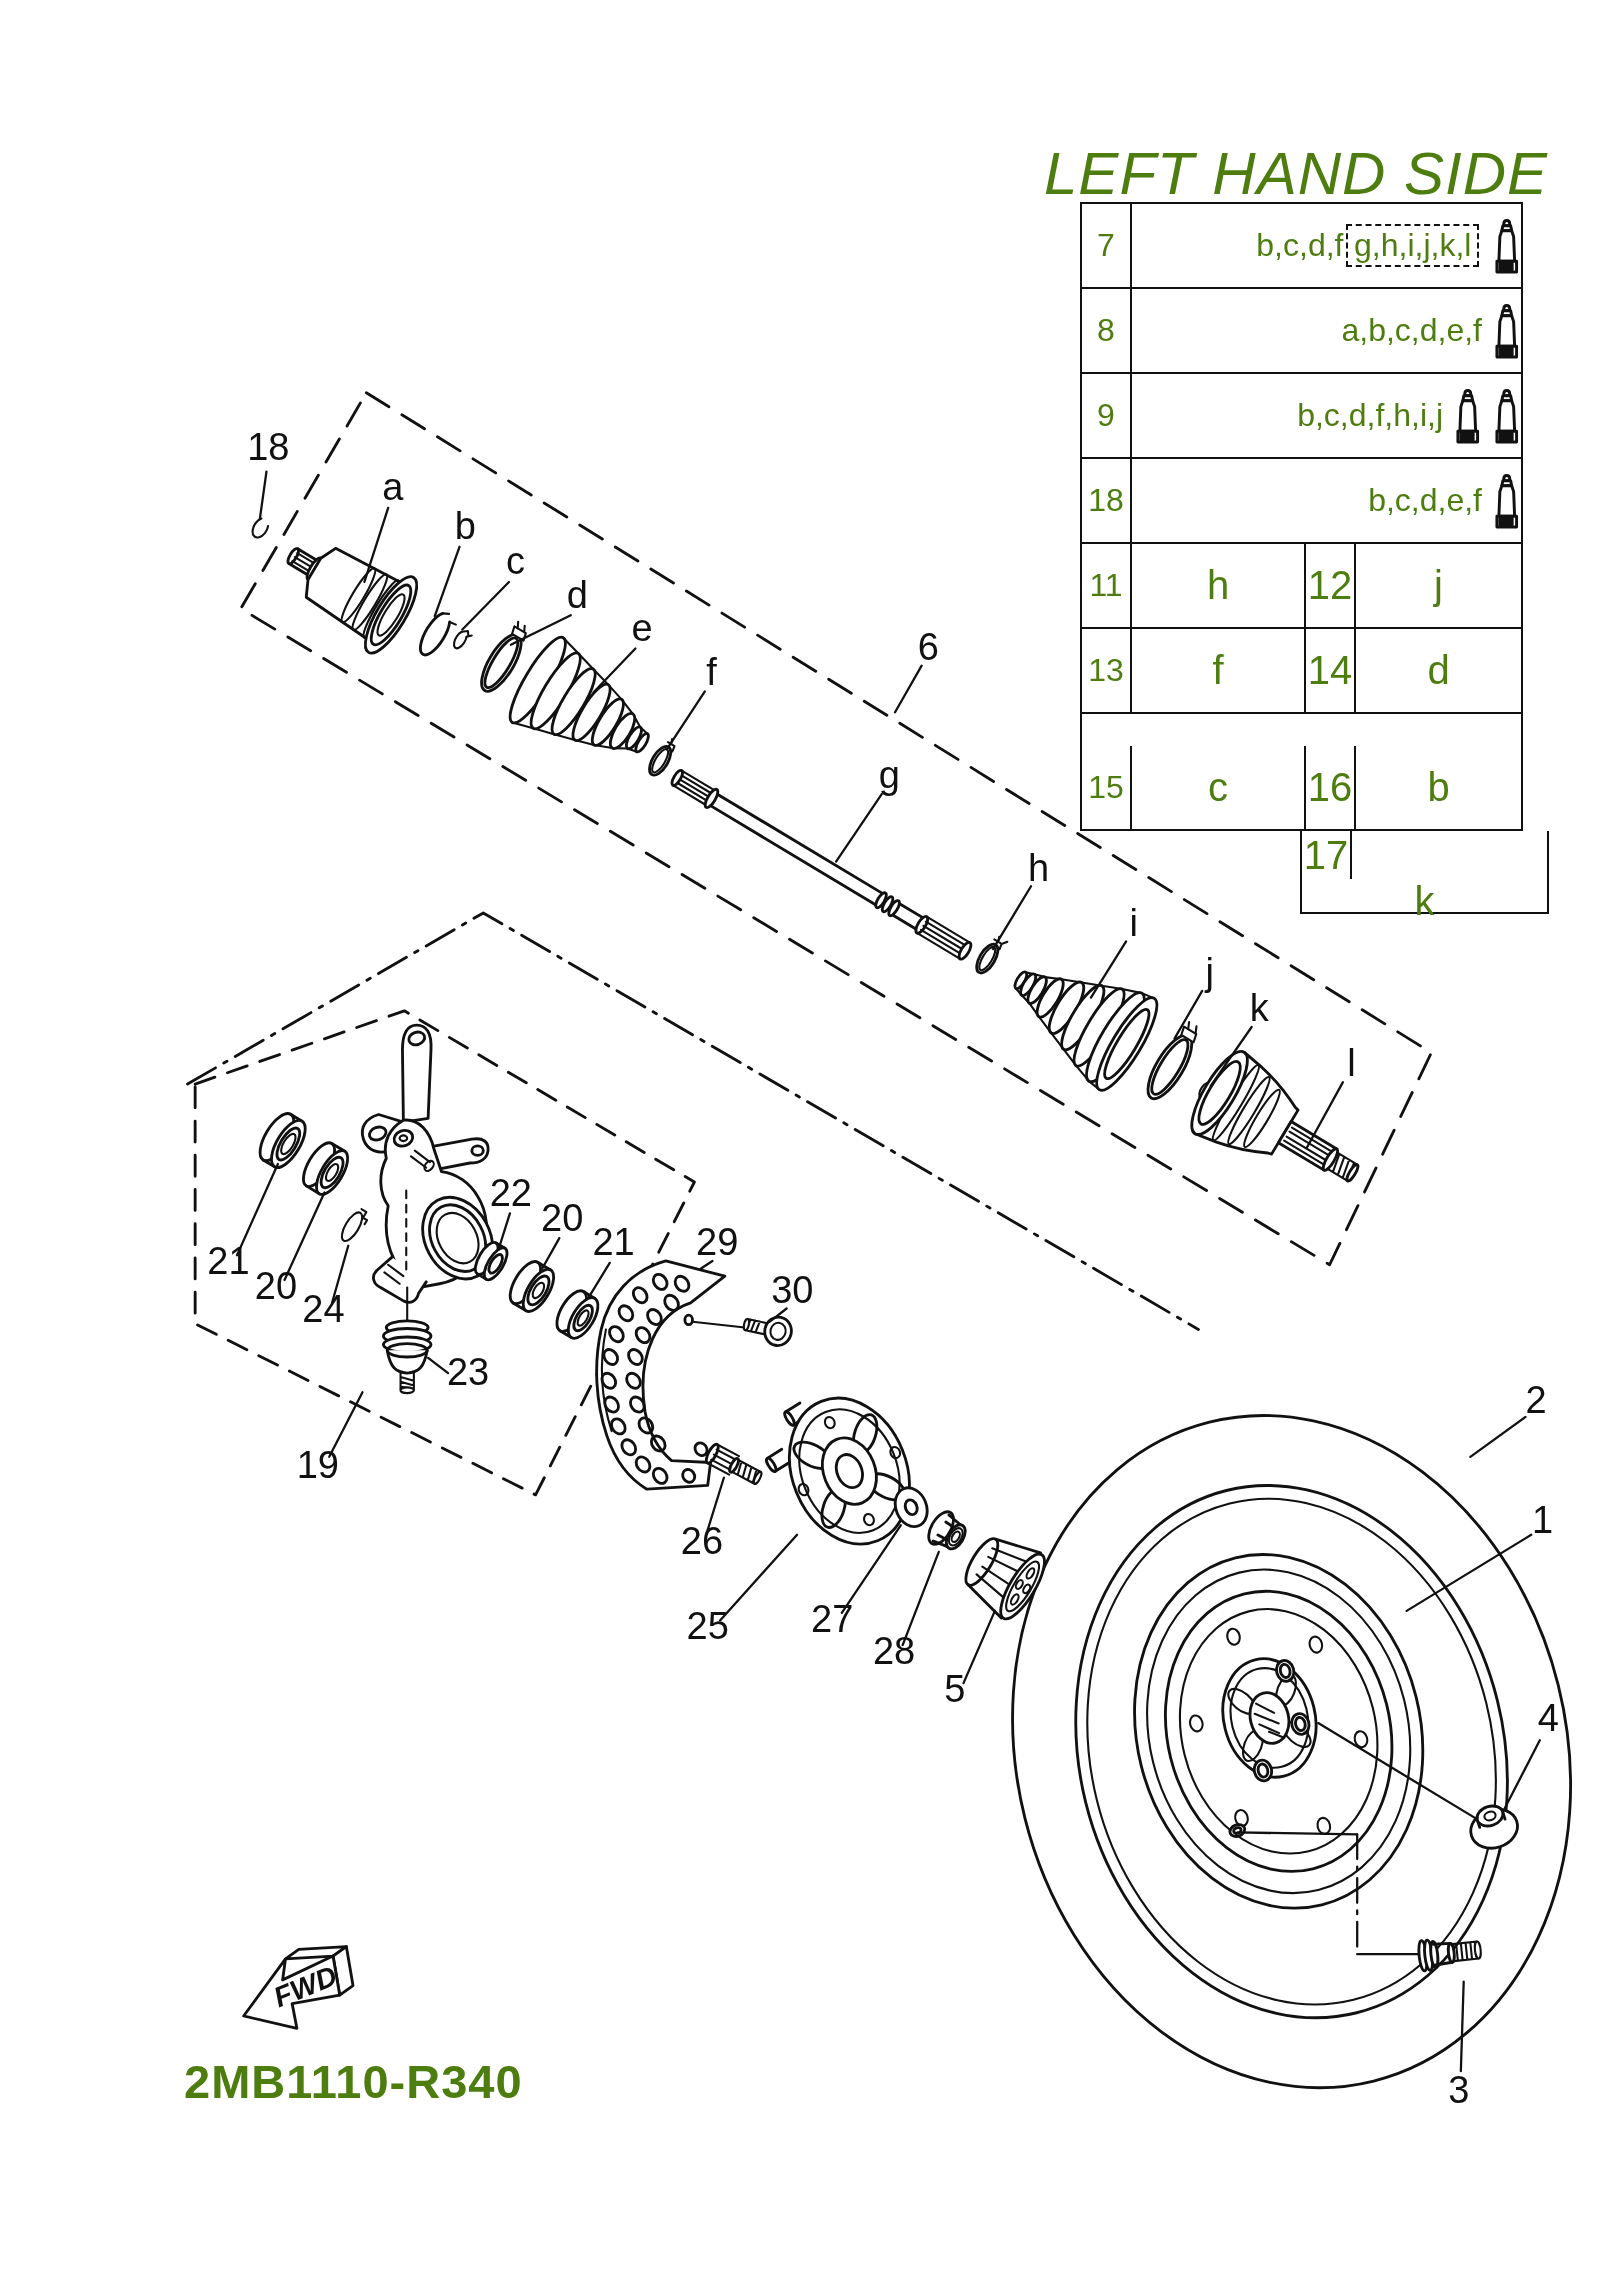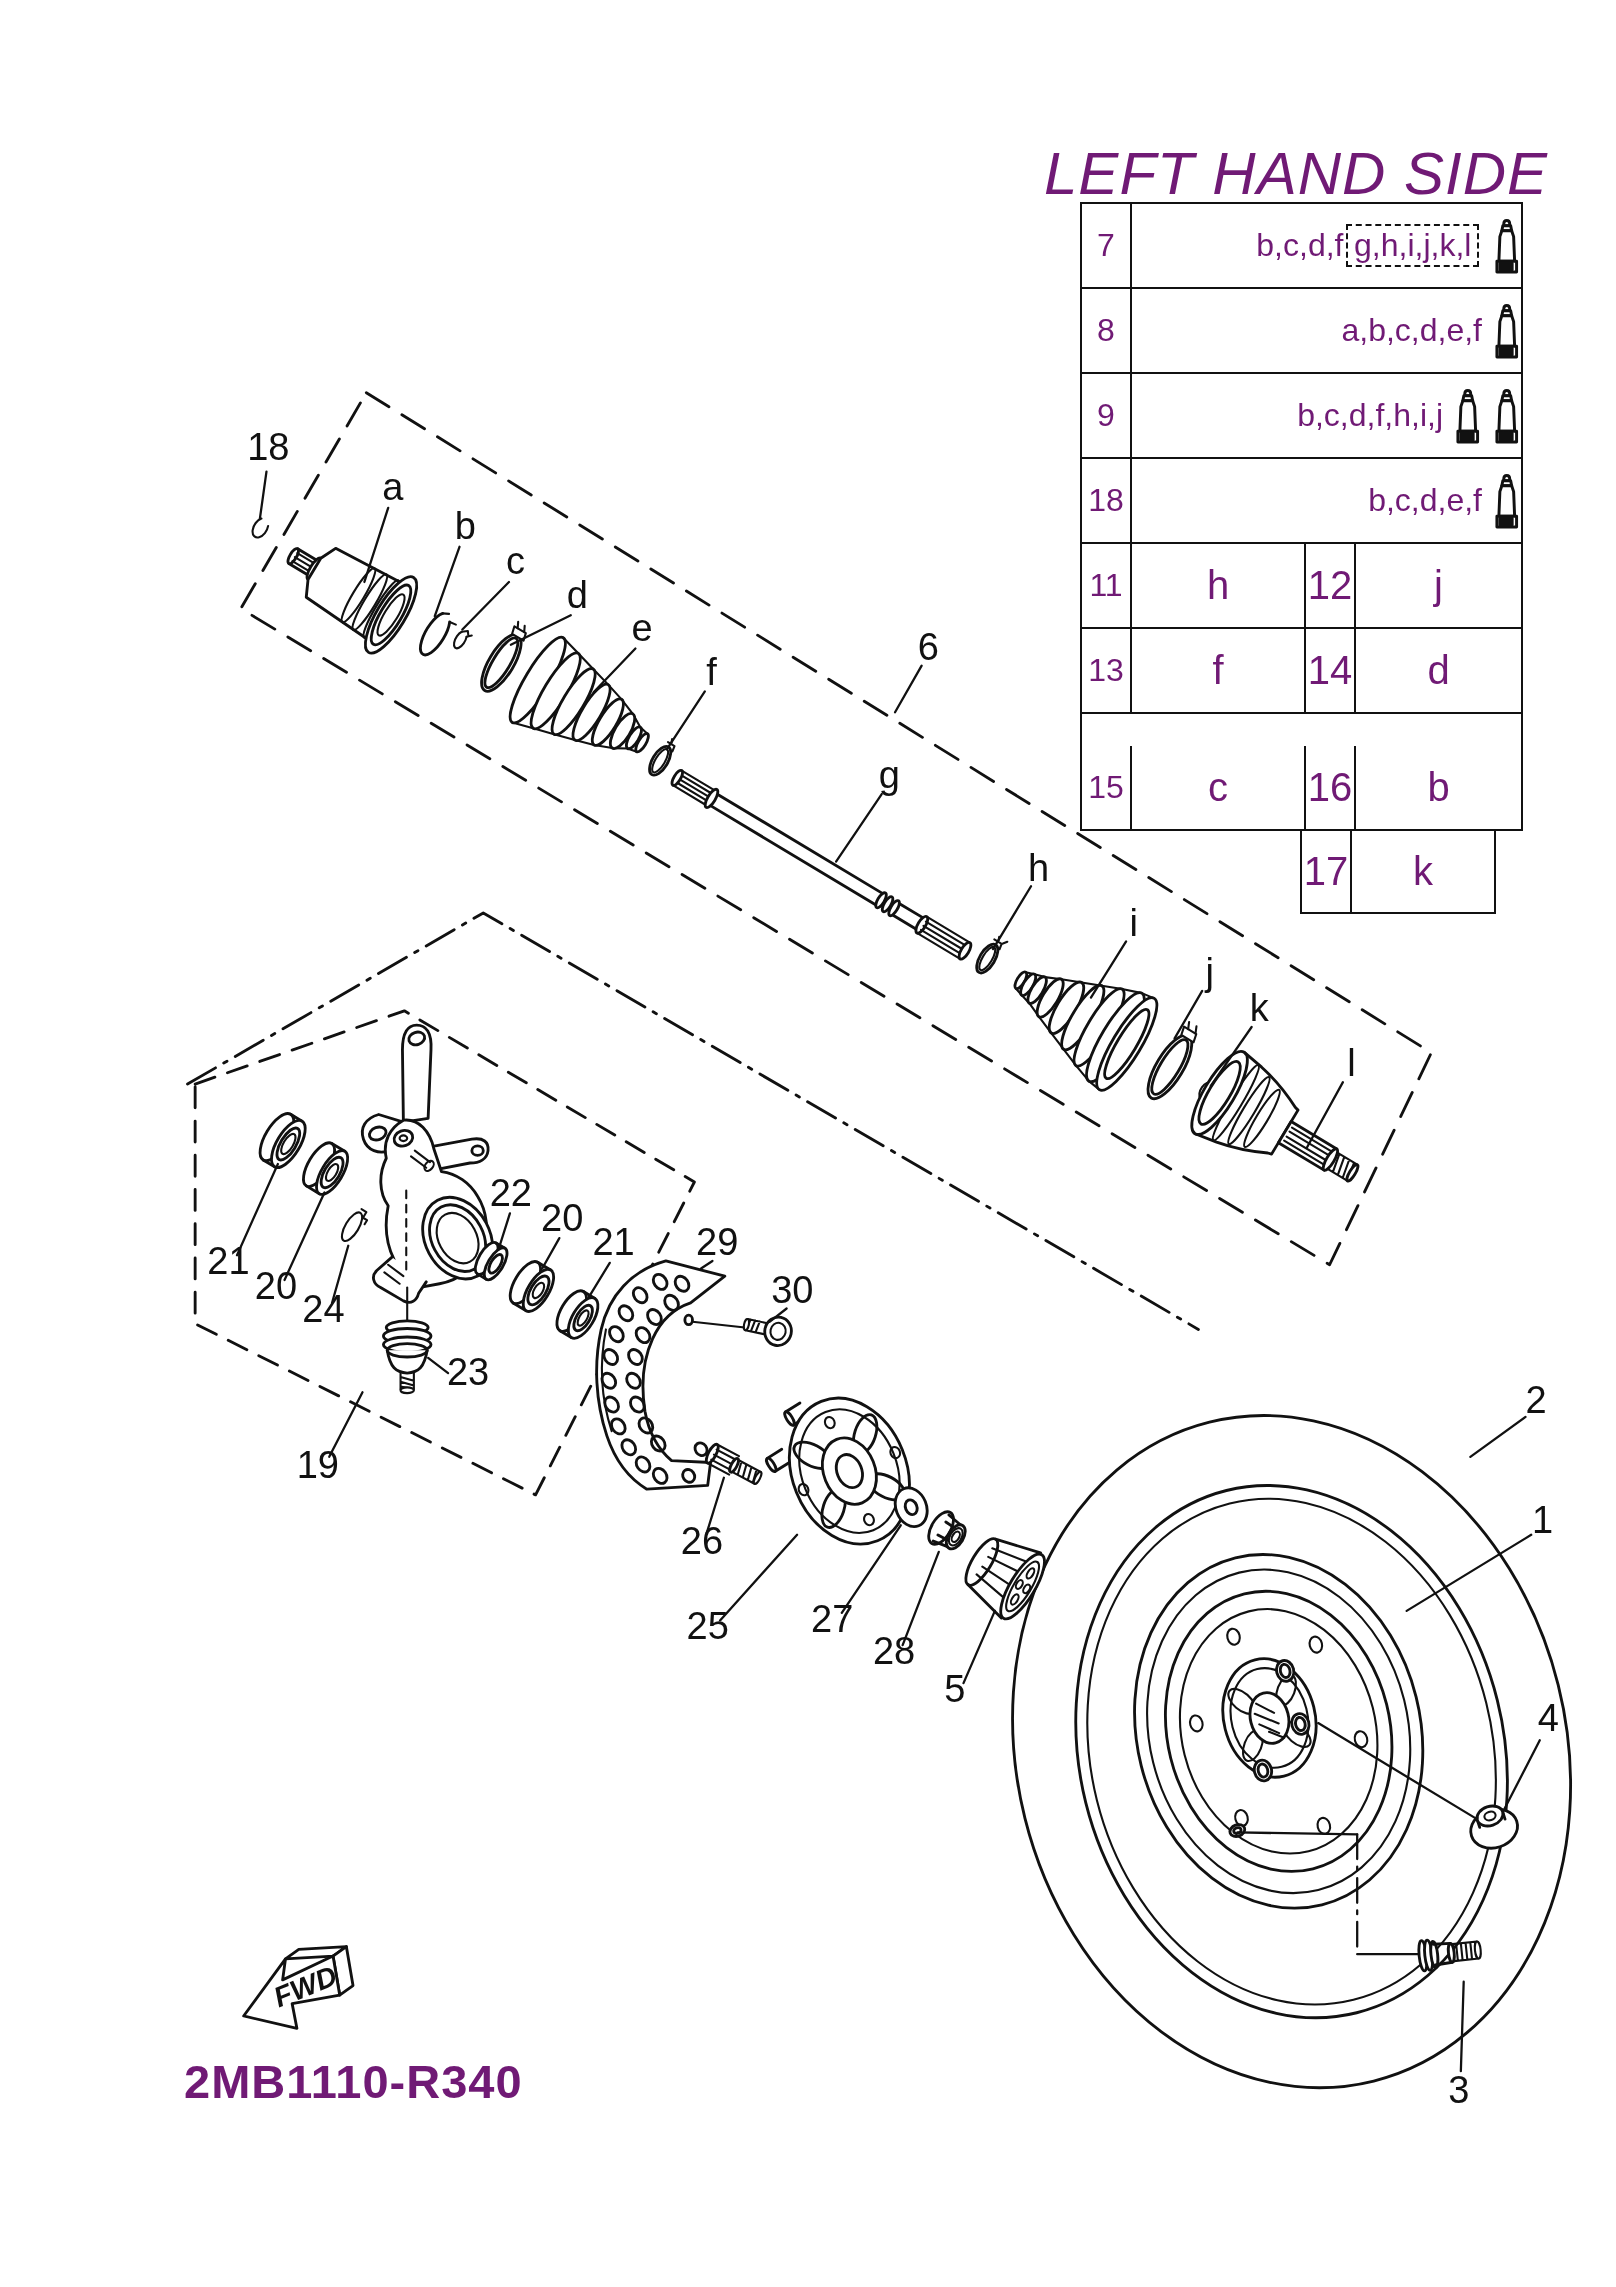--- a/index.html
+++ b/index.html
@@ -1,17 +1,17 @@
 <!DOCTYPE html>
 <html style="font-size:15px"><head>
 <meta charset="utf-8">
 <style>
   html,body{margin:0;padding:0;background:#fff;}
   .stage{position:relative;width:1617px;height:2287px;background:#fff;overflow:hidden;
-         font-family:"Liberation Sans",sans-serif;color:#701a75;}
+         font-family:"Liberation Sans",sans-serif;color:#4d7c0f;}
   .stage svg.diagram{position:absolute;left:0;top:0;width:1617px;height:2287px;}
   
   svg.diagram path,svg.diagram ellipse,svg.diagram circle,svg.diagram line,svg.diagram polyline,svg.diagram polygon{
      stroke:#111;stroke-width:3;fill:none;stroke-linecap:round;stroke-linejoin:round;}
   svg.diagram .fw{fill:#fff;}
   svg.diagram .thin{stroke-width:2.2;}
   svg.diagram .leader{stroke-width:2.4;}
   svg.diagram .nofill{fill:none;}
   svg.diagram text{stroke:none;fill:#111;}
   text.callout{font-family:"Liberation Sans",sans-serif;font-size:40px;}
@@ -27,22 +27,22 @@
   .row-l:last-child,.row-u:nth-child(4){border-bottom:2.9px solid #111;}
   .legend-main > div:last-child{border-bottom:none;margin-top:32px;}
   .cell-num{width:48px;flex:0 0 48px;display:flex;align-items:center;justify-content:center;
             border-right:2.9px solid #111;font-size:32px;align-self:stretch;}
   .cell-letters{flex:1;display:flex;align-items:center;padding-left:11.4px;font-size:32px;white-space:nowrap;justify-content:flex-end;}
   .dashed-box{border:2.4px dashed #111;padding:1px 5.7px;margin:0 2.9px;}
   .cell-l{flex:1;display:flex;align-items:center;justify-content:center;font-size:40px;}
   .cell-l.b1{flex:0 0 172px;border-right:2.9px solid #111;}
   .cell-n2{width:48px;flex:0 0 48px;display:flex;align-items:center;justify-content:center;
            border-right:2.9px solid #111;font-size:40px;}
-  .legend-tail{margin-left:220px;width:196px;height:83px;border:2.9px solid #111;border-top:none;
-               display:flex;box-sizing:border-box;}
+  .legend-tail{margin-left:220px;width:249px;height:83px;border:2.9px solid #111;border-top:none;
+               display:flex;box-sizing:border-box;flex-direction:column;}
   .legend-tail .cell-n2{flex:0 0 48px;}
   .tube{width:29.5px;height:59px;margin-left:9.5px;flex:0 0 29.5px;}
   .partnum{position:absolute;left:184px;top:2054px;font-size:47px;font-weight:700;letter-spacing:1px;}
 </style>
 </head>
 <body>
 
 <div class="stage">
 
   <div class="title">LEFT HAND SIDE</div>

